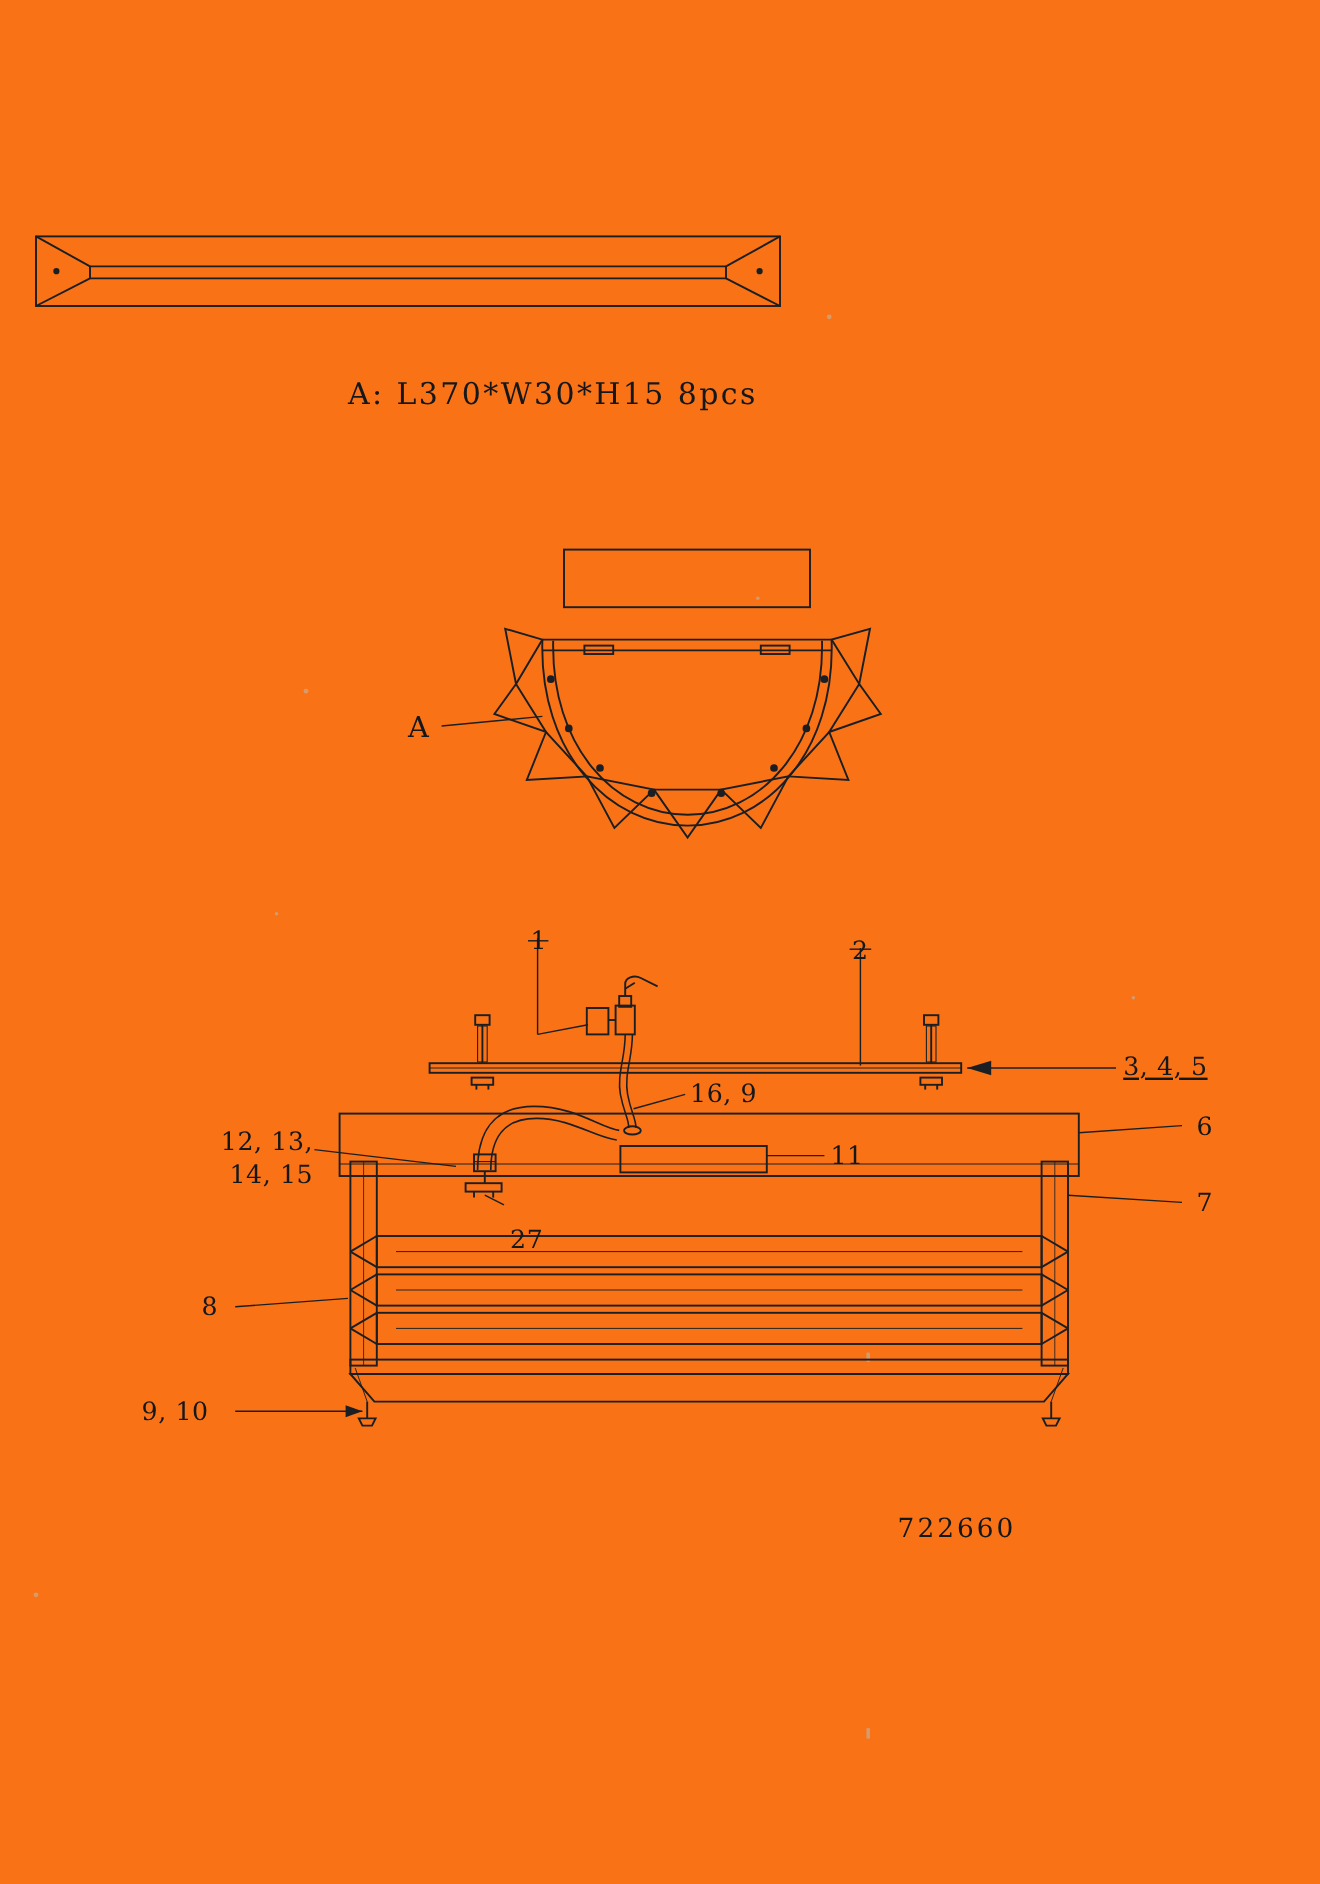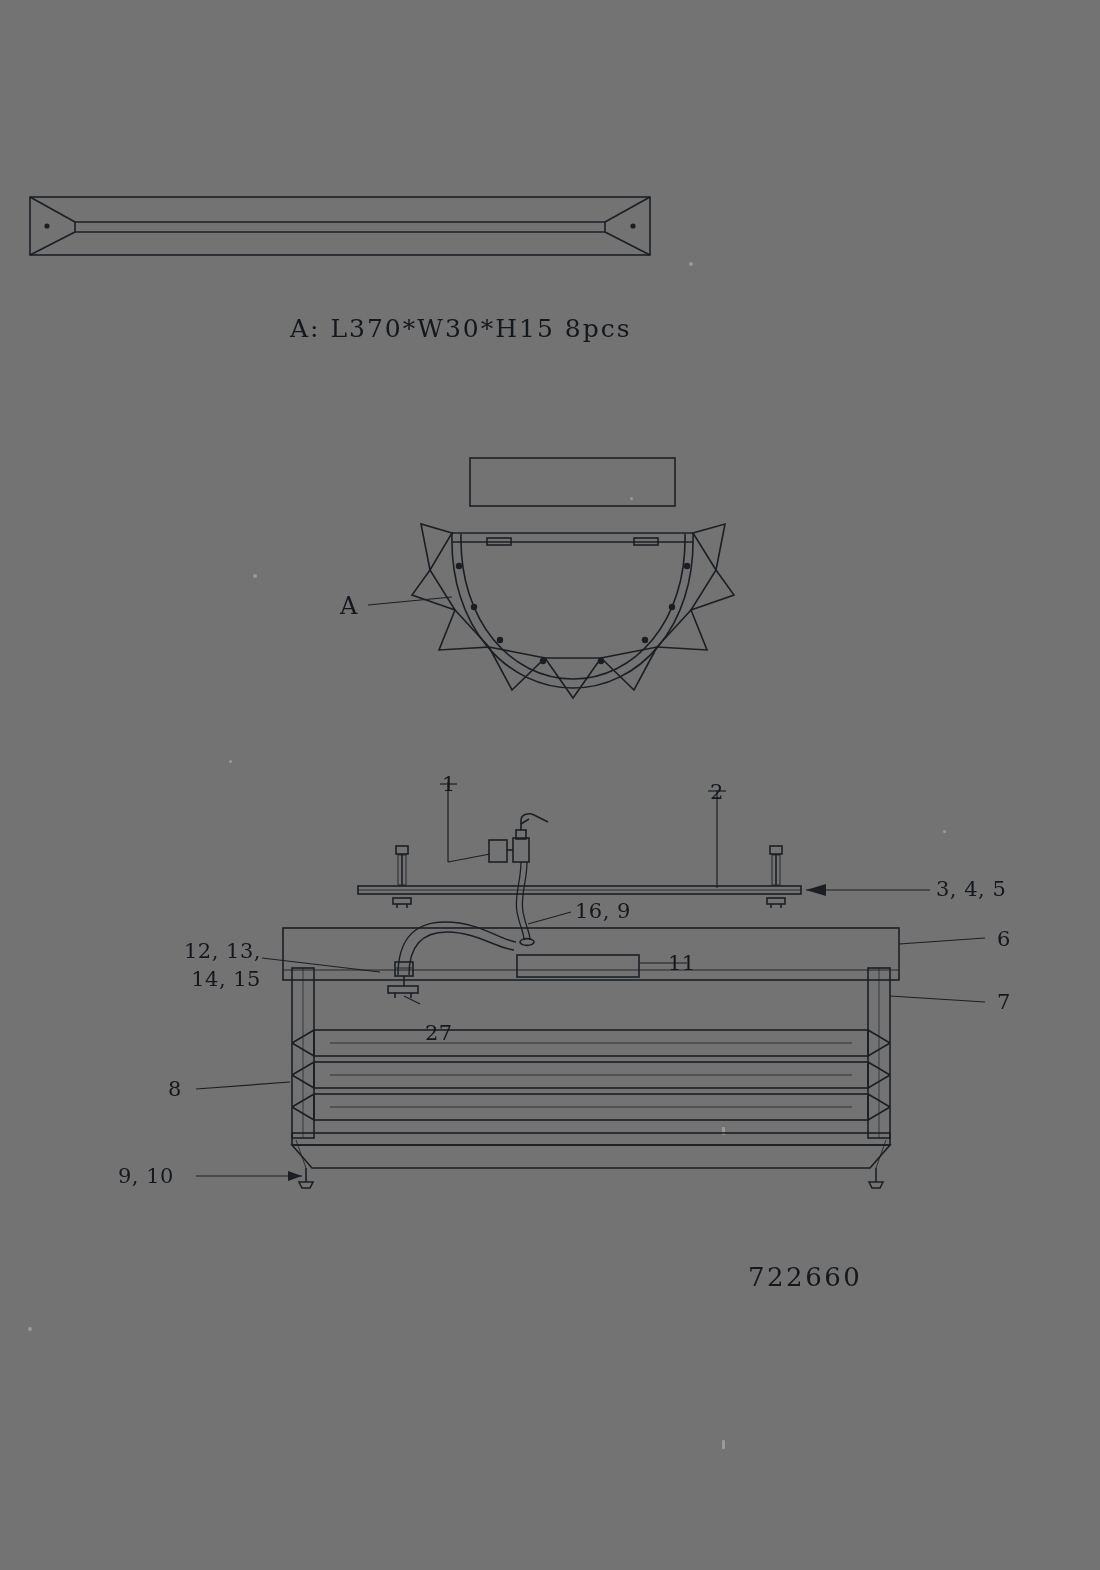--- a/index.html
+++ b/index.html
@@ -9,21 +9,21 @@
   }
   body {
     font-family: "DejaVu Serif", serif;
     color: #1a1a1a;
   }
   #page {
     position: relative;
     width: 1100px;
     height: 1570px;
     overflow: hidden;
-    background: #737373;
+    background: #f97316;
   }
   #page svg {
     position: absolute;
     left: 0;
     top: 0;
   }
   .lbl {
     position: absolute;
     font-family: "DejaVu Serif", serif;
     color: #14171c;
@@ -34,21 +34,21 @@
     font-size: 25px;
     letter-spacing: 2px;
   }
   .lbl-big {
     font-size: 24px;
   }
   .lbl-num {
     font-size: 21px;
   }
   .lbl-footer {
-    font-size: 26px;
+    font-size: 22px;
     letter-spacing: 2.5px;
   }
   .lbl-multi {
     font-size: 21px;
     line-height: 28px;
     text-align: right;
     white-space: pre-line;
   }
   .speck {
     position: absolute;
@@ -259,24 +259,24 @@
       </g>
     </g>
   </svg>
 
   <div class="lbl lbl-caption" style="left:290px;top:314px;">A: L370*W30*H15   8pcs</div>
 
   <div class="lbl lbl-big" style="left:340px;top:592px;">A</div>
 
   <div class="lbl lbl-num" style="left:442px;top:772px;">1</div>
   <div class="lbl lbl-num" style="left:710px;top:780px;">2</div>
-  <div class="lbl lbl-num" style="left:936px;top:877px;">3, 4, 5</div>
+  <div class="lbl lbl-num" style="left:936px;top:877px;text-decoration:underline;">3, 4, 5</div>
   <div class="lbl lbl-num" style="left:575px;top:899px;">16, 9</div>
   <div class="lbl lbl-num" style="left:997px;top:927px;">6</div>
-  <div class="lbl lbl-num" style="left:668px;top:951px;">11</div>
+  <div class="lbl lbl-num" style="left:692px;top:951px;">11</div>
   <div class="lbl lbl-multi" style="left:184px;top:937px;text-align:right;">12, 13,
 14, 15</div>
   <div class="lbl lbl-num" style="left:997px;top:990px;">7</div>
   <div class="lbl lbl-num" style="left:425px;top:1021px;">27</div>
   <div class="lbl lbl-num" style="left:168px;top:1077px;">8</div>
   <div class="lbl lbl-num" style="left:118px;top:1164px;">9, 10</div>
 
   <div class="lbl lbl-footer" style="left:748px;top:1262px;">722660</div>
 
 </div>

